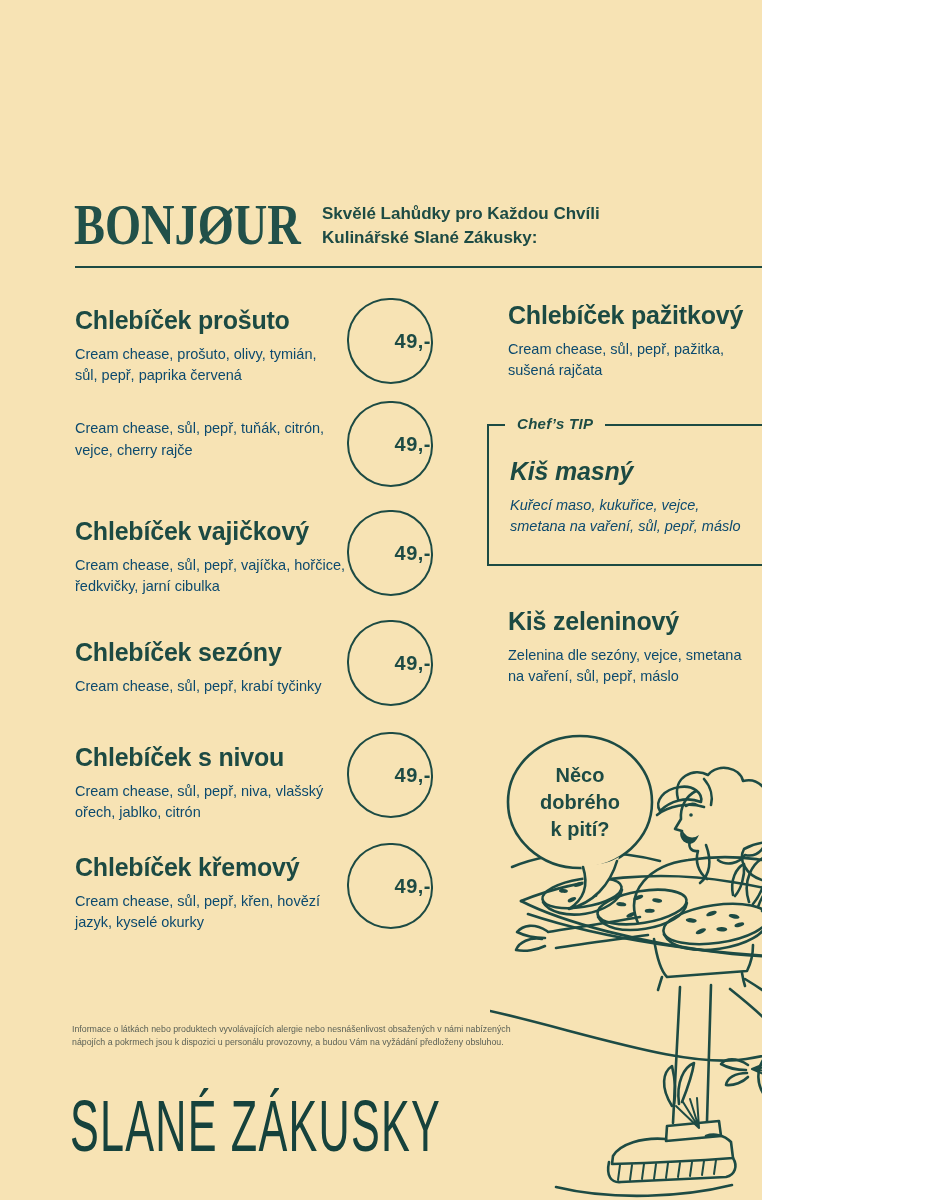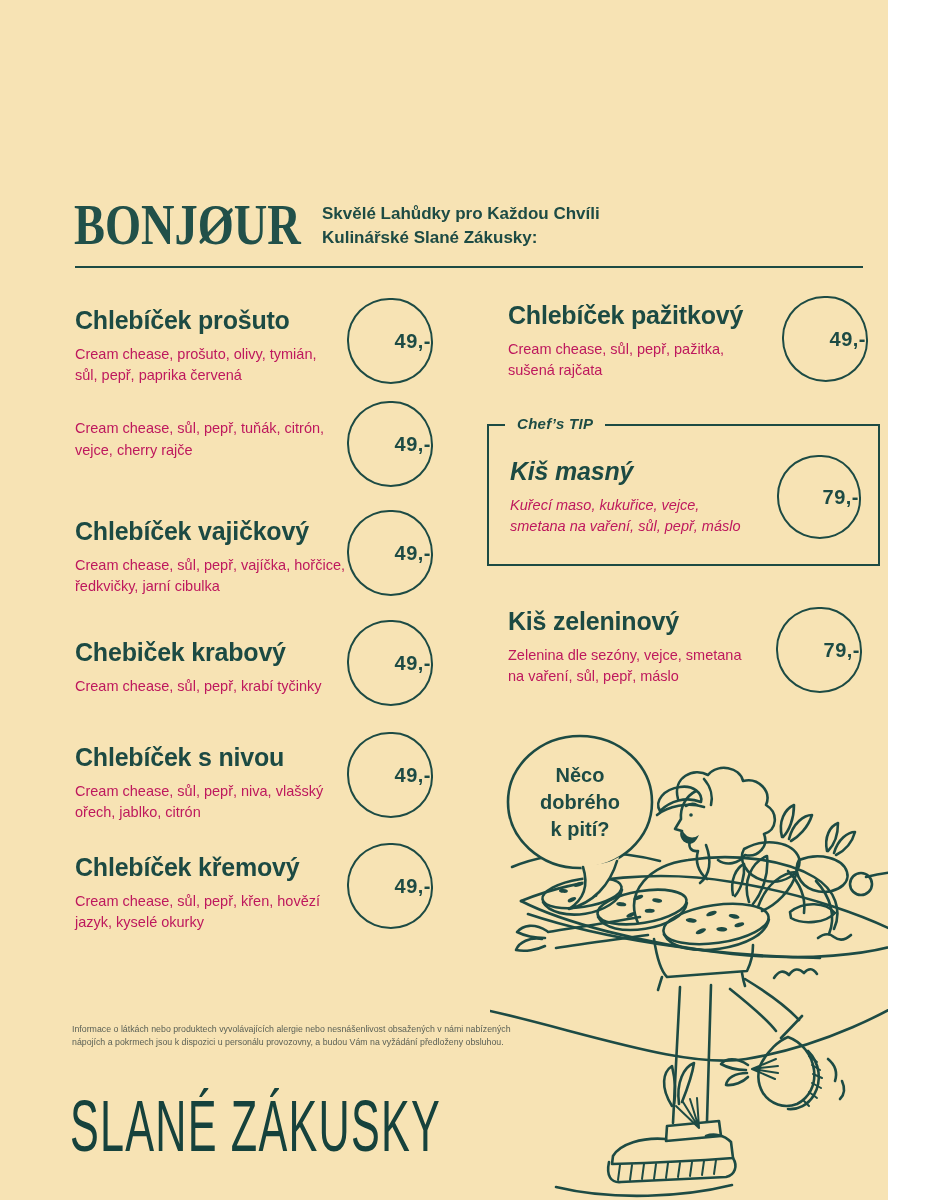--- a/index.html
+++ b/index.html
@@ -1,17 +1,17 @@
 <!DOCTYPE html>
 <html><head>
 <meta charset="utf-8">
 <style>
   html,body{margin:0;padding:0;}
   .page{
-    position:relative; width:888px; height:1200px;
+    position:relative; width:762px; height:1200px;
     background:#f7e3b4; overflow:hidden;
     font-family:"Liberation Sans",sans-serif; color:#1d4b44;
   }
   .abs{position:absolute;}
   
   .logo{
     left:74px; top:196px; font-family:"Liberation Serif",serif;
     font-weight:bold; font-size:58px; line-height:1;
     transform:scaleX(0.8); transform-origin:left top;
     color:#215049; white-space:nowrap;
@@ -19,21 +19,21 @@
   .logo-o{position:relative; display:inline-block;}
   .logo-o::after{
     content:""; position:absolute; left:-4px; right:-4px; top:48%; height:3.5px;
     background:#215049; transform:rotate(-40deg); border-radius:2px;
   }
   .tagline{ left:322px; top:202px; font-size:17px; font-weight:bold; line-height:24px; color:#1d4b44;}
   .rule{ left:75px; top:266px; width:788px; height:2px; background:#1d4b44;}
   
   .item{width:310px;}
   .item-title{ font-size:25px; font-weight:bold; letter-spacing:-0.2px; color:#1c4a43; line-height:1.1;}
-  .item-desc{ margin-top:9px; font-size:14.5px; line-height:1.5; color:#be185d; white-space:pre-line;}
+  .item-desc{ margin-top:9px; font-size:14.5px; line-height:1.5; color:#0c4a6e; white-space:pre-line;}
   .price{
     width:86px; height:86px; box-sizing:border-box;
     border:2.5px solid #1d4b44;
     border-radius:50% 48% 50% 52% / 49% 52% 48% 51%;
     display:flex; align-items:center; justify-content:flex-end;
     font-size:20px; font-weight:bold; letter-spacing:0.5px; color:#1d4b44;
   }
   .price.small{width:84px;height:84px;}
   
   .tip-box{ left:487px; top:424px; width:393px; height:142px;
@@ -83,21 +83,21 @@
   <div class="abs item" style="left:75px;top:518px">
     <div class="item-title">Chlebíček vajičkový</div>
     <div class="item-desc">Cream chease, sůl, pepř, vajíčka, hořčice,
 ředkvičky, jarní cibulka</div>
   </div>
   <div class="abs price" style="left:347px;top:510px">
       <span>49,-</span>
     </div>
 
   <div class="abs item" style="left:75px;top:639px">
-    <div class="item-title">Chebiček krabový</div>
+    <div class="item-title">Chlebíček sezóny</div>
     <div class="item-desc">Cream chease, sůl, pepř, krabí tyčinky</div>
   </div>
   <div class="abs price" style="left:347px;top:620px">
       <span>49,-</span>
     </div>
 
   <div class="abs item" style="left:75px;top:744px">
     <div class="item-title">Chlebíček s nivou</div>
     <div class="item-desc">Cream chease, sůl, pepř, niva, vlašský
 ořech, jablko, citrón</div>

